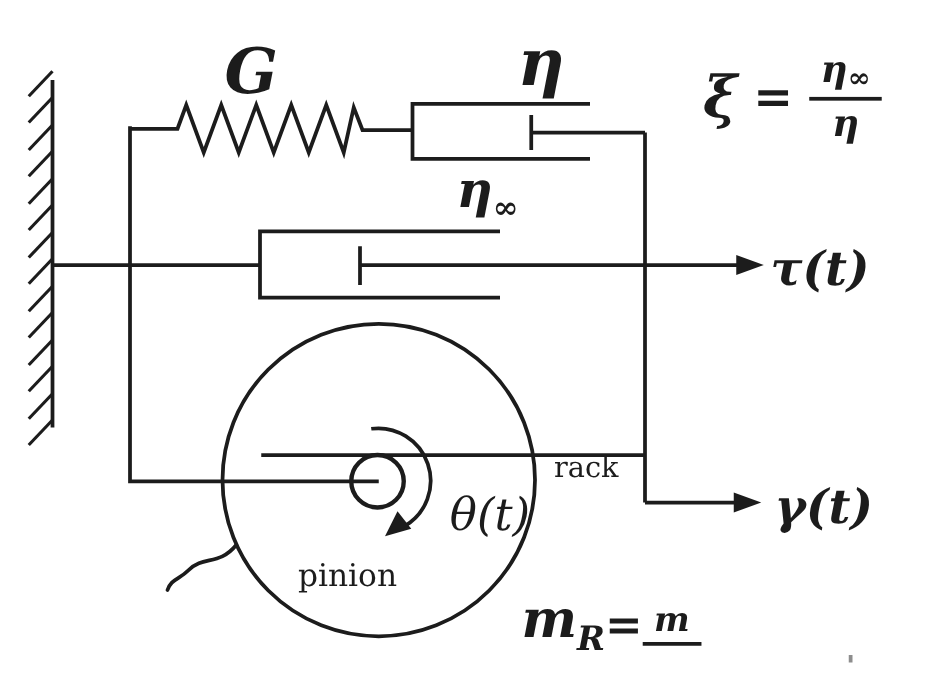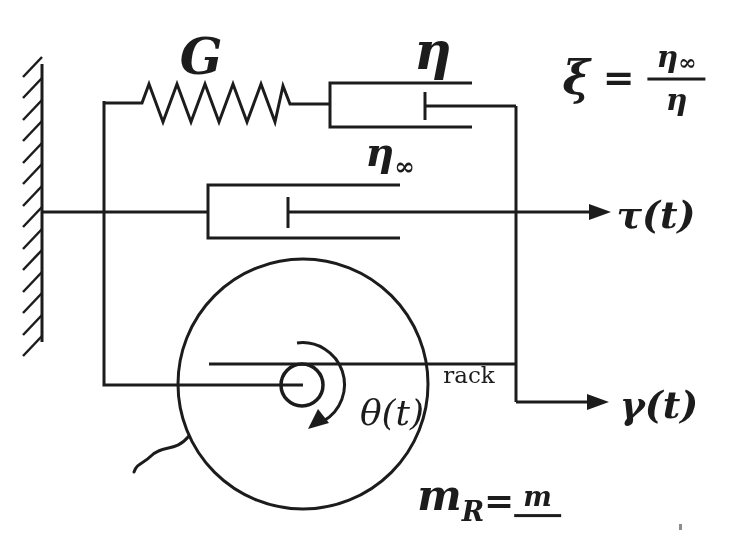--- a/index.html
+++ b/index.html
@@ -89,20 +89,21 @@
   <div class="lbl math" style="left:433px; top:51px; font-size:52px;">η</div>
 
   <div class="lbl" style="left:390px; top:156px; font-size:40px;"><span class="math">η</span><span class="math sub">∞</span></div>
 
   <div class="lbl math" style="left:659px; top:405px; font-size:38px;">γ(t)</div>
 
   <div class="lbl math" style="left:656px; top:215px; font-size:38px;">τ(t)</div>
 
   <div class="lbl rm" style="left:469px; top:342px; font-size:23px;">rack</div>
 
+  <div class="lbl rm" style="left:278px; top:427px; font-size:25px;">pinion</div>
 
   <div class="lbl it" style="left:372px; top:413px; font-size:36px;margin-left:20px;">θ(t)</div>
 
 
   <div class="lbl eq" style="left:634px; top:78px; gap:13px;">
     <span class="math" style="font-size:46px;">ξ</span>
     <span class="bf" style="font-size:38px;">=</span>
     <span class="frac">
       <span class="num"><span class="math" style="font-size:30px;">η</span><span class="math" style="font-size:22px; vertical-align:-0.18em;">∞</span></span>
       <span class="den math" style="font-size:30px;">η</span>

